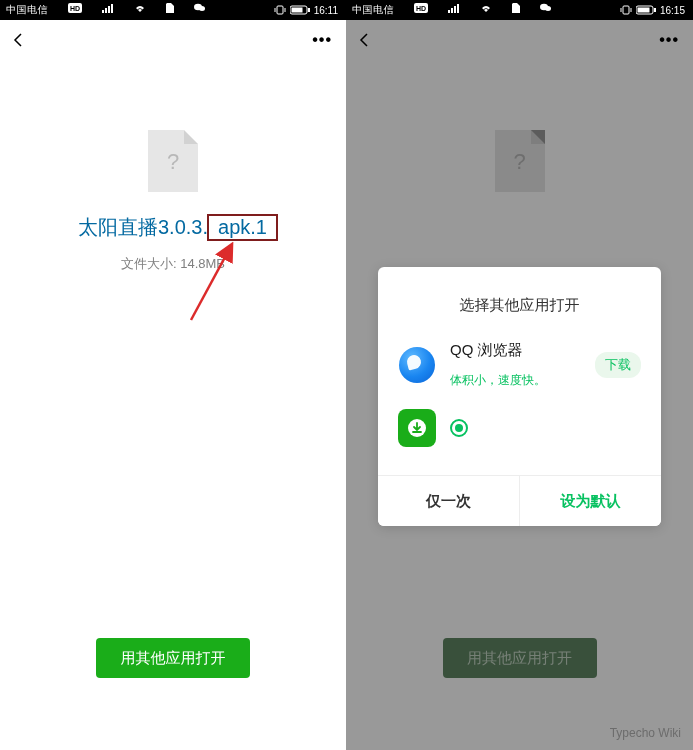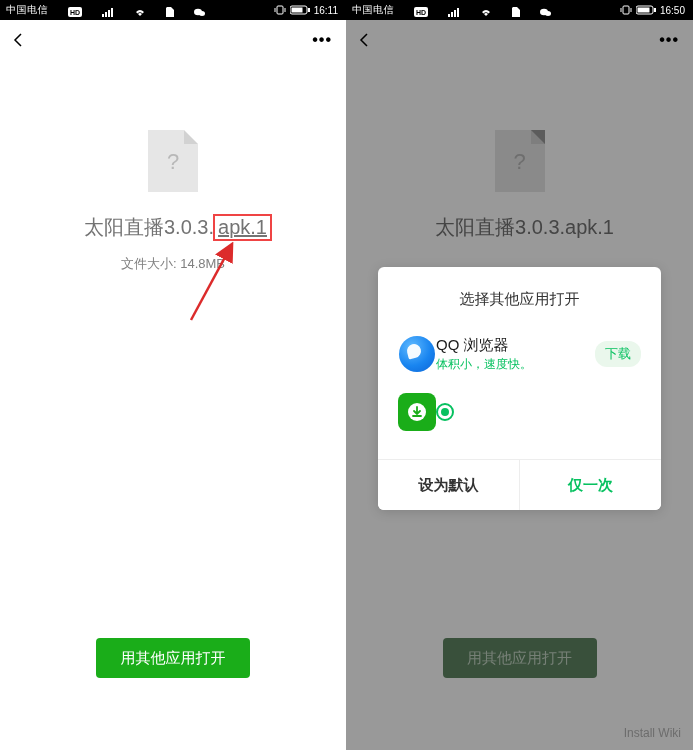--- a/index.html
+++ b/index.html
@@ -43,21 +43,21 @@
       background: #000;
       color: #fff;
       font-size: 10px;
       display: flex;
       align-items: center;
       justify-content: space-between;
       padding: 0 8px 0 6px;
       position: relative;
       z-index: 10;
     }
-    .status-left { display: flex; align-items: flex-end; gap: 20px; }
+    .status-left { display: flex; align-items: flex-start; gap: 20px; }
     .status-right { display: flex; align-items: center; gap: 4px; }
     .carrier { font-size: 10px; letter-spacing: 0.5px; }
     .ico { display: inline-flex; align-items: center; justify-content: center; }
 
     
     .nav-bar {
       height: 40px;
       display: flex;
       align-items: center;
       justify-content: space-between;
@@ -112,30 +112,29 @@
       transform: translate(-50%, -45%);
       font-size: 22px;
       color: #b8b8b8;
       font-weight: 500;
     }
     .filename-row {
       display: flex;
       align-items: flex-start;
       font-size: 20px;
       font-weight: 500;
-      color: #737373;
+      color: #0369a1;
       position: relative;
       margin-left: 10px;
     }
     .filename-row span { display: inline; }
     .redbox {
-      border: 2px solid #ef4444;
-      padding: 0 3px;
+      border: 2px solid #7f1d1d;
+      padding: 0 9px;
       margin-left: -1px;
-      text-decoration: underline;
     }
     .file-size {
       margin-top: 14px;
       font-size: 13px;
       color: #808080;
     }
 
     
     .annotation-arrow {
       position: absolute;
@@ -176,26 +175,27 @@
       background: #fff;
       border-radius: 6px;
       z-index: 20;
       overflow: hidden;
       box-shadow: 0 2px 12px rgba(0,0,0,0.15);
     }
     .sheet-title {
       text-align: center;
       font-size: 15px;
       color: #333;
-      padding: 23px 0 16px;
+      padding: 29px 0 16px;
     }
     .sheet-item {
       display: flex;
       align-items: center;
       padding: 10px 20px 10px 20px;
+      gap: 14px;
     }
     .sheet-item .icon-box {
       width: 38px; height: 38px;
       border-radius: 8px;
       display: flex;
       align-items: center;
       justify-content: center;
       flex-shrink: 0;
     }
     .qq-icon {
@@ -212,21 +212,21 @@
       background: rgba(255,255,255,0.95);
       border-radius: 7px 7px 7px 2px;
       transform: rotate(-15deg);
     }
     .install-icon {
       background: #1aad19;
     }
     .install-icon svg { display: block; }
     .sheet-item .labels { flex: 1; }
     .item-title { font-size: 15px; color: #1a1a1a; }
-    .item-sub { font-size: 12px; color: #07c160; margin-top: 1px; }
+    .item-sub { font-size: 12px; color: #07c160; margin-top: 12px; }
     .pill {
       background: #eaf7ec;
       color: #07c160;
       font-size: 13px;
       padding: 4px 10px;
       border-radius: 12px;
     }
     .radio-on {
       width: 18px; height: 18px;
       border-radius: 50%;
@@ -411,40 +411,37 @@
               <line x1="11" y1="3" x2="11" y2="7" stroke="#fff" stroke-width="1"></line>
             </svg>
         </span>
         <span class="ico">
           <svg width="20" height="10" viewBox="0 0 20 10">
               <rect x="0" y="1" width="17" height="8" rx="2" fill="none" stroke="#fff" stroke-width="1"></rect>
               <rect x="1.5" y="2.5" width="12" height="5" fill="#fff"></rect>
               <rect x="18" y="3" width="2" height="4" fill="#fff"></rect>
             </svg>
         </span>
-        <span>16:50</span>
+        <span>16:15</span>
       </div>
     </div>
 
     <div class="nav-bar">
       <span class="nav-back">
         <svg width="16" height="16" viewBox="0 0 16 16">
             <path d="M11 2 L5 8 L11 14" stroke="#000" stroke-width="1.5" fill="none"></path>
           </svg>
       </span>
       <span class="nav-more">•••</span>
     </div>
 
     <div class="file-area">
       <div class="file-icon">
         <div class="file-shape"></div>
         <div class="file-q">?</div>
-      </div>
-      <div class="filename-row">
-        <span>太阳直播3.0.3.apk.1</span>
       </div>
     </div>
 
     <button class="open-btn">用其他应用打开</button>
 
     <div class="dim-overlay"></div>
 
     <div class="sheet">
       <div class="sheet-title">选择其他应用打开</div>
 
@@ -463,21 +460,21 @@
         <div class="icon-box install-icon">
           <svg width="22" height="22" viewBox="0 0 22 22">
               <circle cx="11" cy="11" r="9" fill="#fff"></circle>
               <path d="M11 6 V13 M8 10 L11 13 L14 10 M7 15 H15" stroke="#1aad19" stroke-width="1.8" fill="none" stroke-linecap="round"></path>
             </svg>
         </div>
         <div class="radio-on"></div>
       </div>
 
       <div class="sheet-footer">
+        <button>仅一次</button>
         <button>设为默认</button>
-        <button>仅一次</button>
       </div>
     </div>
   </div>
 
 </div>
 
-<div class="watermark">Install Wiki</div>
+<div class="watermark">Typecho Wiki</div>
 
 </body></html>

